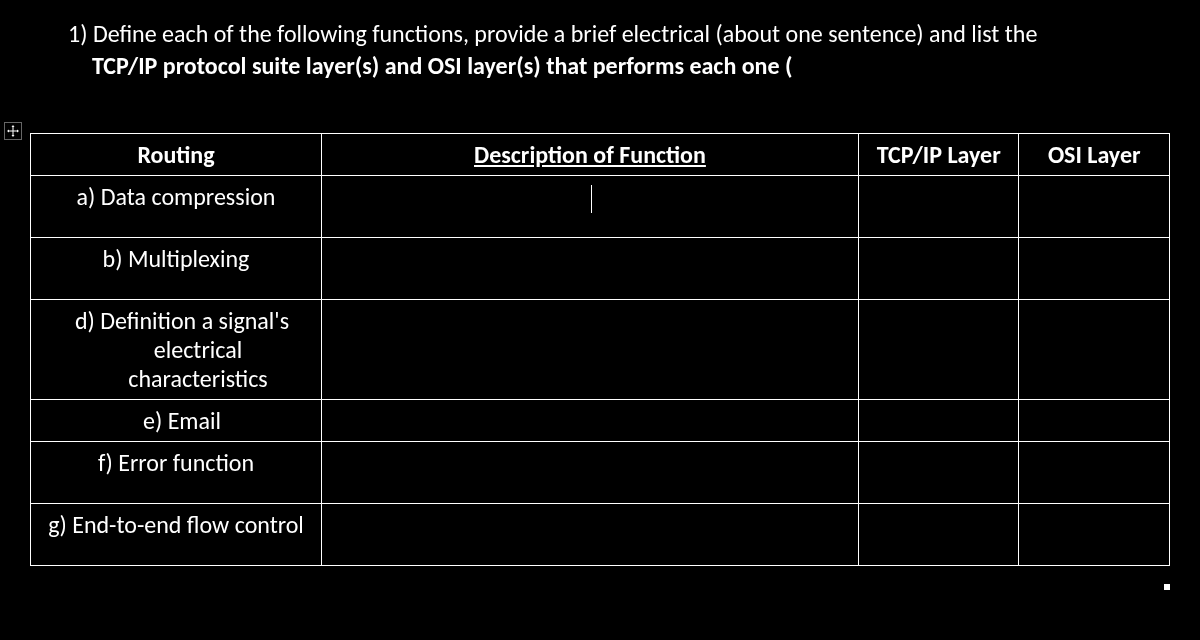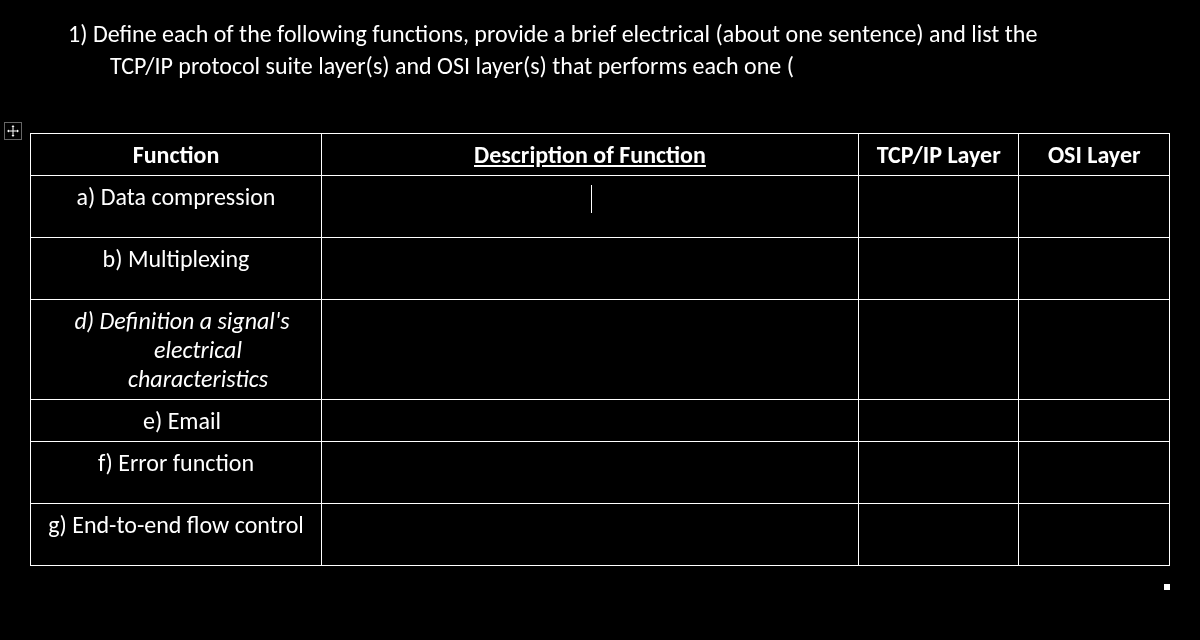--- a/index.html
+++ b/index.html
@@ -22,22 +22,23 @@
       margin-bottom: 50px;
       line-height: 1.35;
     }
     .question-number {
       display: inline;
     }
     .question-body {
       display: inline;
     }
     .question-continuation {
-      margin-left: 42px;
+      margin-left: 24px;
       display: block;
+      font-weight: bold;
     }
     .redacted {
       display: inline-block;
       background: #000000;
       width: 215px;
       height: 24px;
       vertical-align: text-bottom;
       margin-left: 2px;
     }
     .move-handle {
@@ -90,21 +91,20 @@
     td {
       height: 62px;
       text-align: center;
     }
     .row-d td, .row-e td {
       height: 40px;
       padding-left: 20px;
     }
     .row-d td:first-child {
       padding-left: 20px;
-      font-style: italic;
     }
     .indent-line {
       padding-left: 32px;
       display: block;
     }
     .cursor-mark {
       display: inline-block;
       width: 1px;
       height: 28px;
       background: #ffffff;
@@ -133,21 +133,21 @@
 
 <div class="move-handle">
   <svg viewBox="0 0 12 12">
     <path d="M6 0 L7.5 2 L6.5 2 L6.5 5.5 L10 5.5 L10 4.5 L12 6 L10 7.5 L10 6.5 L6.5 6.5 L6.5 10 L7.5 10 L6 12 L4.5 10 L5.5 10 L5.5 6.5 L2 6.5 L2 7.5 L0 6 L2 4.5 L2 5.5 L5.5 5.5 L5.5 2 L4.5 2 Z" fill="#ffffff"></path>
   </svg>
 </div>
 
 <table>
   <thead>
     <tr>
-      <th class="col-function">Function</th>
+      <th class="col-function">Routing</th>
       <th class="col-desc">Description of Function</th>
       <th class="col-tcpip">TCP/IP Layer</th>
       <th class="col-osi">OSI Layer</th>
     </tr>
   </thead>
   <tbody>
     <tr>
       <td>a) Data compression</td>
       <td><span></span><span class="cursor-mark"></span></td>
       <td></td>

